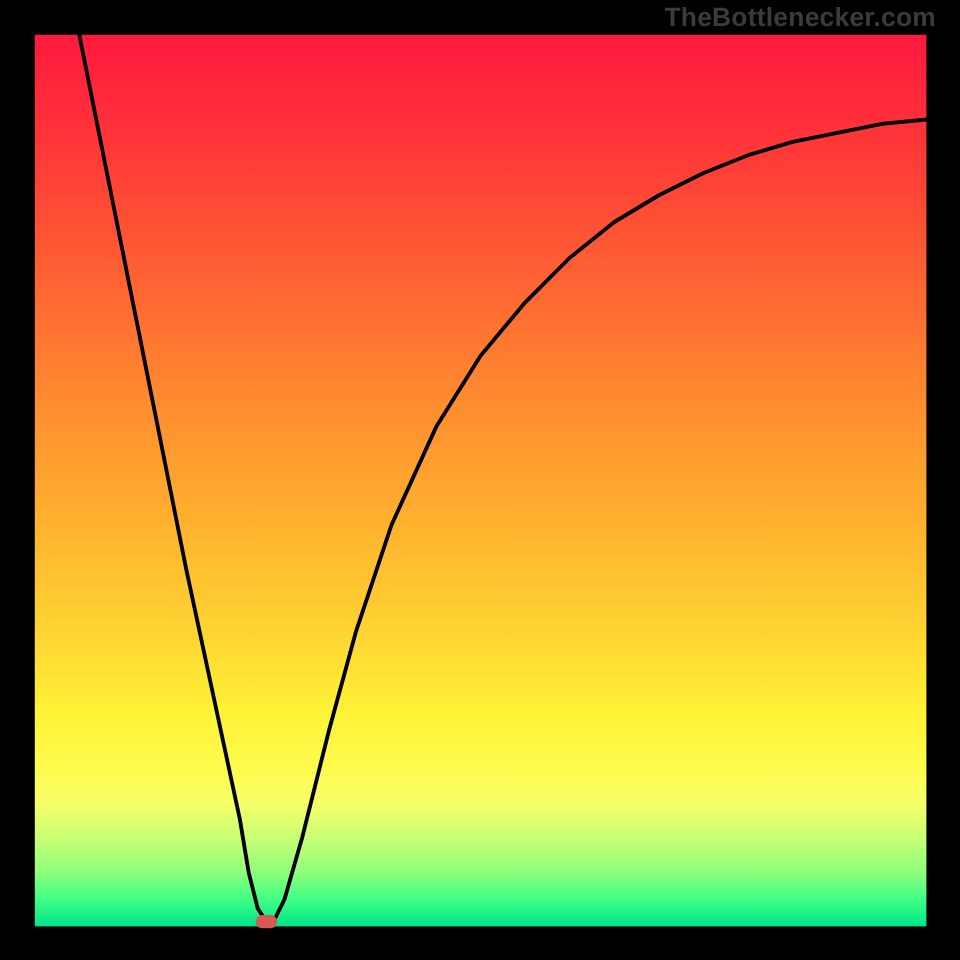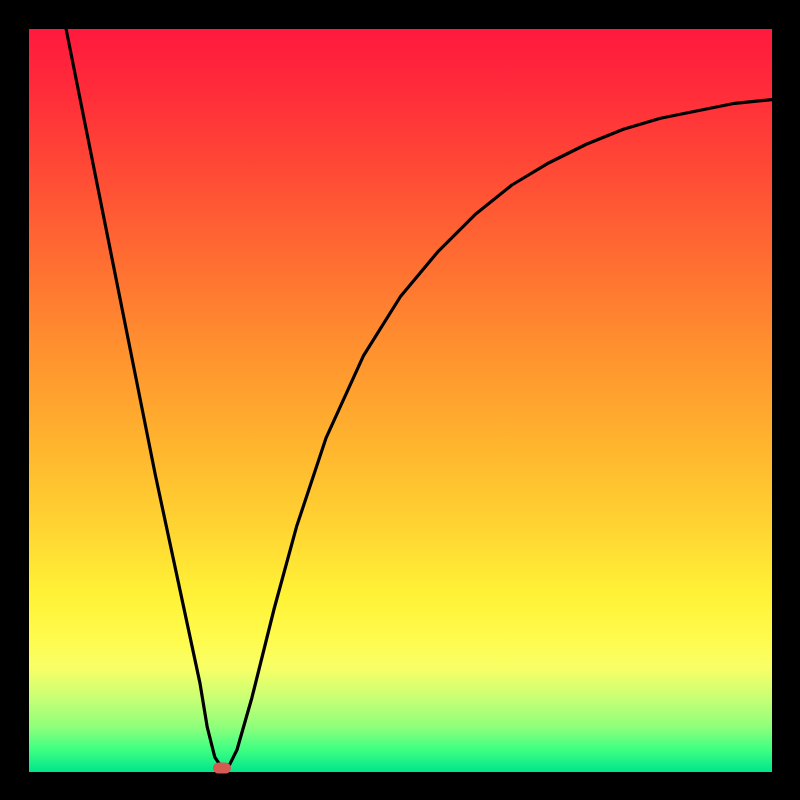--- a/index.html
+++ b/index.html
@@ -65,20 +65,21 @@
     border-radius: 6px;
     background: #d45a52;
     transform: translate(-50%, -50%);
   }
 </style>
 </head>
 <body>
 
 <div class="frame">
 
+  <div class="watermark">TheBottlenecker.com</div>
 
   <div class="plot">
 
     <svg class="curve" viewBox="0 0 743 743" preserveAspectRatio="none">
 
       <path id="curve-path" fill="none" stroke="#000" stroke-width="3.2" stroke-linecap="round" stroke-linejoin="round" d="M37.1 0.0 L59.4 111.5 L81.7 222.9 L104.0 334.3 L126.3 445.8 L148.6 549.8 L170.9 653.8 L178.3 698.4 L185.8 728.1 L193.2 739.3 L200.6 735.6 L208.0 720.7 L222.9 668.7 L245.2 579.5 L267.5 497.8 L297.2 408.6 L334.4 326.9 L371.5 267.5 L408.7 222.9 L445.8 185.8 L482.9 156.0 L520.1 133.7 L557.3 115.2 L594.4 100.3 L631.5 89.2 L668.7 81.7 L705.9 74.3 L743.0 70.6"></path>
     </svg>
 
     <div class="marker" title="26" style="left: 193.18px; top: 739.285px;"></div>
 

